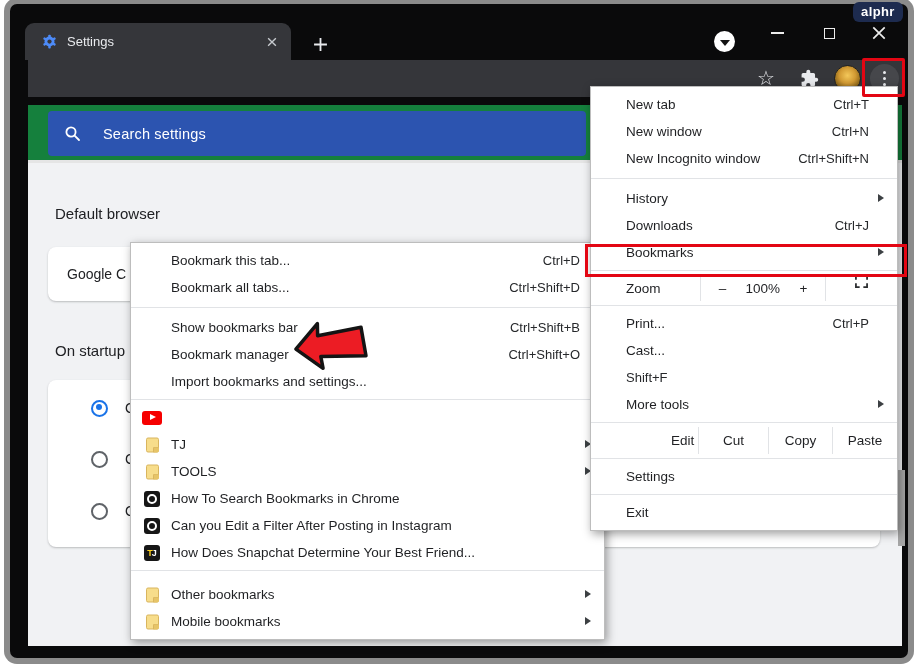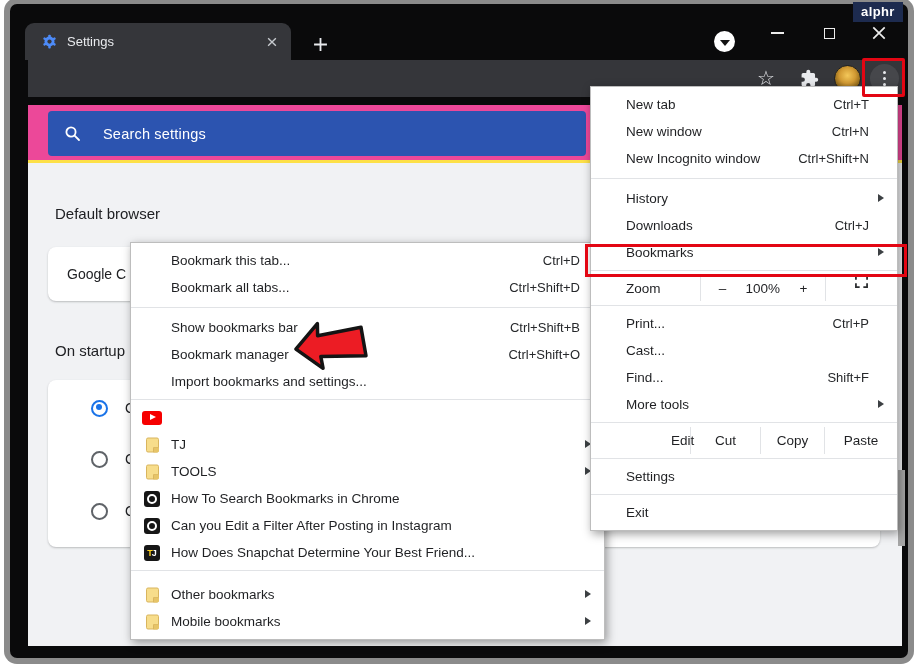--- a/index.html
+++ b/index.html
@@ -28,21 +28,21 @@
   .tbi{position:absolute;display:flex;align-items:center;justify-content:center}
   .star{left:724px;top:4px;width:28px;height:28px;color:#dfe1e5;font-size:20px;line-height:28px}
   .puzzle{left:768px;top:5px;width:26px;height:26px}
   .avatar{position:absolute;left:806px;top:5px;width:27px;height:27px;border-radius:50%;
           background:radial-gradient(circle at 50% 38%, #f3c75a 0%, #d29a33 40%, #8a6418 70%, #41300b 100%);
           border:1px solid #222;box-sizing:border-box}
   .dots{position:absolute;left:842px;top:4px;width:29px;height:29px;background:#46474b;border-radius:50%;
         display:flex;flex-direction:column;align-items:center;justify-content:center;gap:2.6px}
   .dots i{width:3.4px;height:3.4px;background:#e8eaed;border-radius:50%}
   .blackstrip{height:8px;background:#0a0a0b}
-  .band{height:55px;background:#ec4899;border-bottom:3px solid #fde047;position:relative}
+  .band{height:55px;background:#15803d;border-bottom:3px solid #e5e5e5;position:relative}
   .searchbox{position:absolute;left:20px;top:6px;width:538px;height:45px;background:#2c54b0;border-radius:4px;
              display:flex;align-items:center;padding-left:16px;box-sizing:border-box}
   .searchtext{color:#fff;font-size:14.5px;margin-left:22px;letter-spacing:.2px}
   .page{height:483px;background:#f1f2f4;position:relative}
   .h1{position:absolute;left:27px;color:#202124;font-size:15px}
   .h1.db{top:42px}.h1.os{top:179px}
   .card{position:absolute;left:20px;background:#fff;border-radius:8px;box-shadow:0 1px 2px rgba(60,64,67,.3)}
   .card1{top:84px;width:832px;height:54px;display:flex;align-items:center;padding-left:19px;box-sizing:border-box;
          font-size:14px;color:#202124}
   .card2{top:217px;width:832px;height:167px}
@@ -68,41 +68,41 @@
   .sepB{margin:6px 0}.sepC{margin:4px 0}.sepD{margin:4px 0 10px}
   .bicon{position:absolute;left:9px;top:50%;transform:translateY(-50%);width:24px;display:flex;justify-content:center}
   
   .zoomrow{height:26px;display:flex;align-items:flex-start;font-size:13.5px}
   .zc1{width:110px;padding-left:35px;border-right:1px solid #e1e3e6;box-sizing:border-box;height:100%;display:flex;align-items:center}
   .zc2{width:125px;border-right:1px solid #e1e3e6;box-sizing:border-box;height:100%;
        display:flex;align-items:center;justify-content:space-around;padding:0 8px}
   .zc3{flex:1;display:flex;align-items:center;justify-content:center}
   .editrow{height:27px;display:flex;align-items:stretch;font-size:13.5px}
   .ec{display:flex;align-items:center;justify-content:center;border-right:1px solid #e1e3e6}
-  .ec1{width:100px;justify-content:flex-start;padding-left:80px;box-sizing:border-box}
+  .ec1{width:108px;justify-content:flex-start;padding-left:80px;box-sizing:border-box}
   .ec2{width:69px}.ec3{width:63px}.ec4{flex:1;border-right:none}
   
   .folder{width:13px;height:15px;background:#f7dd8b;border:1px solid #d9b55e;border-radius:2px;position:relative;box-sizing:border-box}
   .folder::after{content:"";position:absolute;right:-1px;bottom:-1px;width:5px;height:5px;background:#e6c468;
                  border-left:1px solid #d9b55e;border-top:1px solid #d9b55e;border-radius:2px 0 2px 0}
   .yt{width:20px;height:14px;background:#f60000;border-radius:3px;position:relative}
   .yt::after{content:"";position:absolute;left:8px;top:3.5px;border-left:6px solid #fff;
              border-top:3.5px solid transparent;border-bottom:3.5px solid transparent}
   .favo{width:16px;height:16px;background:#161616;border-radius:3px;display:flex;align-items:center;justify-content:center}
   .favo i{width:6px;height:6px;border:2.4px solid #fff;border-radius:50%;background:#161616;display:block}
   .favtj{width:16px;height:16px;background:#161616;border-radius:3px;display:flex;align-items:center;justify-content:center;
          font-size:9px;font-weight:700;letter-spacing:0}
   .favtj .t{color:#ffd21e}.favtj .j{color:#fff;margin-left:-1px}
   
   .redbox{position:absolute;border:3px solid #e30613;box-sizing:border-box}
   .redbox-menu{left:585px;top:244px;width:322px;height:33px;z-index:40}
   .redbox-dots{left:862px;top:58px;width:43px;height:39px;border-radius:2px;z-index:40}
   .arrowwrap{position:absolute;left:293px;top:316px;z-index:50;transform:rotate(-6deg)}
   .badge{position:absolute;left:853px;top:2px;background:#1d2b4f;color:#fff;font-size:13px;font-weight:700;
-         padding:2px 8px 3px;border-radius:0;z-index:60;letter-spacing:.4px}
+         padding:2px 8px 3px;border-radius:6px;z-index:60;letter-spacing:.4px}
   .sbthumb{position:absolute;left:898px;top:470px;width:7px;height:76px;background:#a5a5a5;z-index:5}
 </style>
 </head>
 <body>
 
 <div class="stage">
 
   <div class="window">
 
     <div class="titlebar">
@@ -329,21 +329,20 @@
     </div>
     <div class="sep sepC"></div>
     <div class="mi">
       <span class="lab">Print...</span>
       <span class="sc">Ctrl+P</span>
     </div>
     <div class="mi">
       <span class="lab">Cast...</span>
     </div>
     <div class="mi">
-      <span class="lab">Find...</span>
       <span class="sc">Shift+F</span>
     </div>
     <div class="mi">
       <span class="lab">More tools</span>
       <span class="arr"></span>
     </div>
     <div class="sep sepC"></div>
     <div class="editrow">
       <div class="ec ec1">
           <span>Edit</span>

